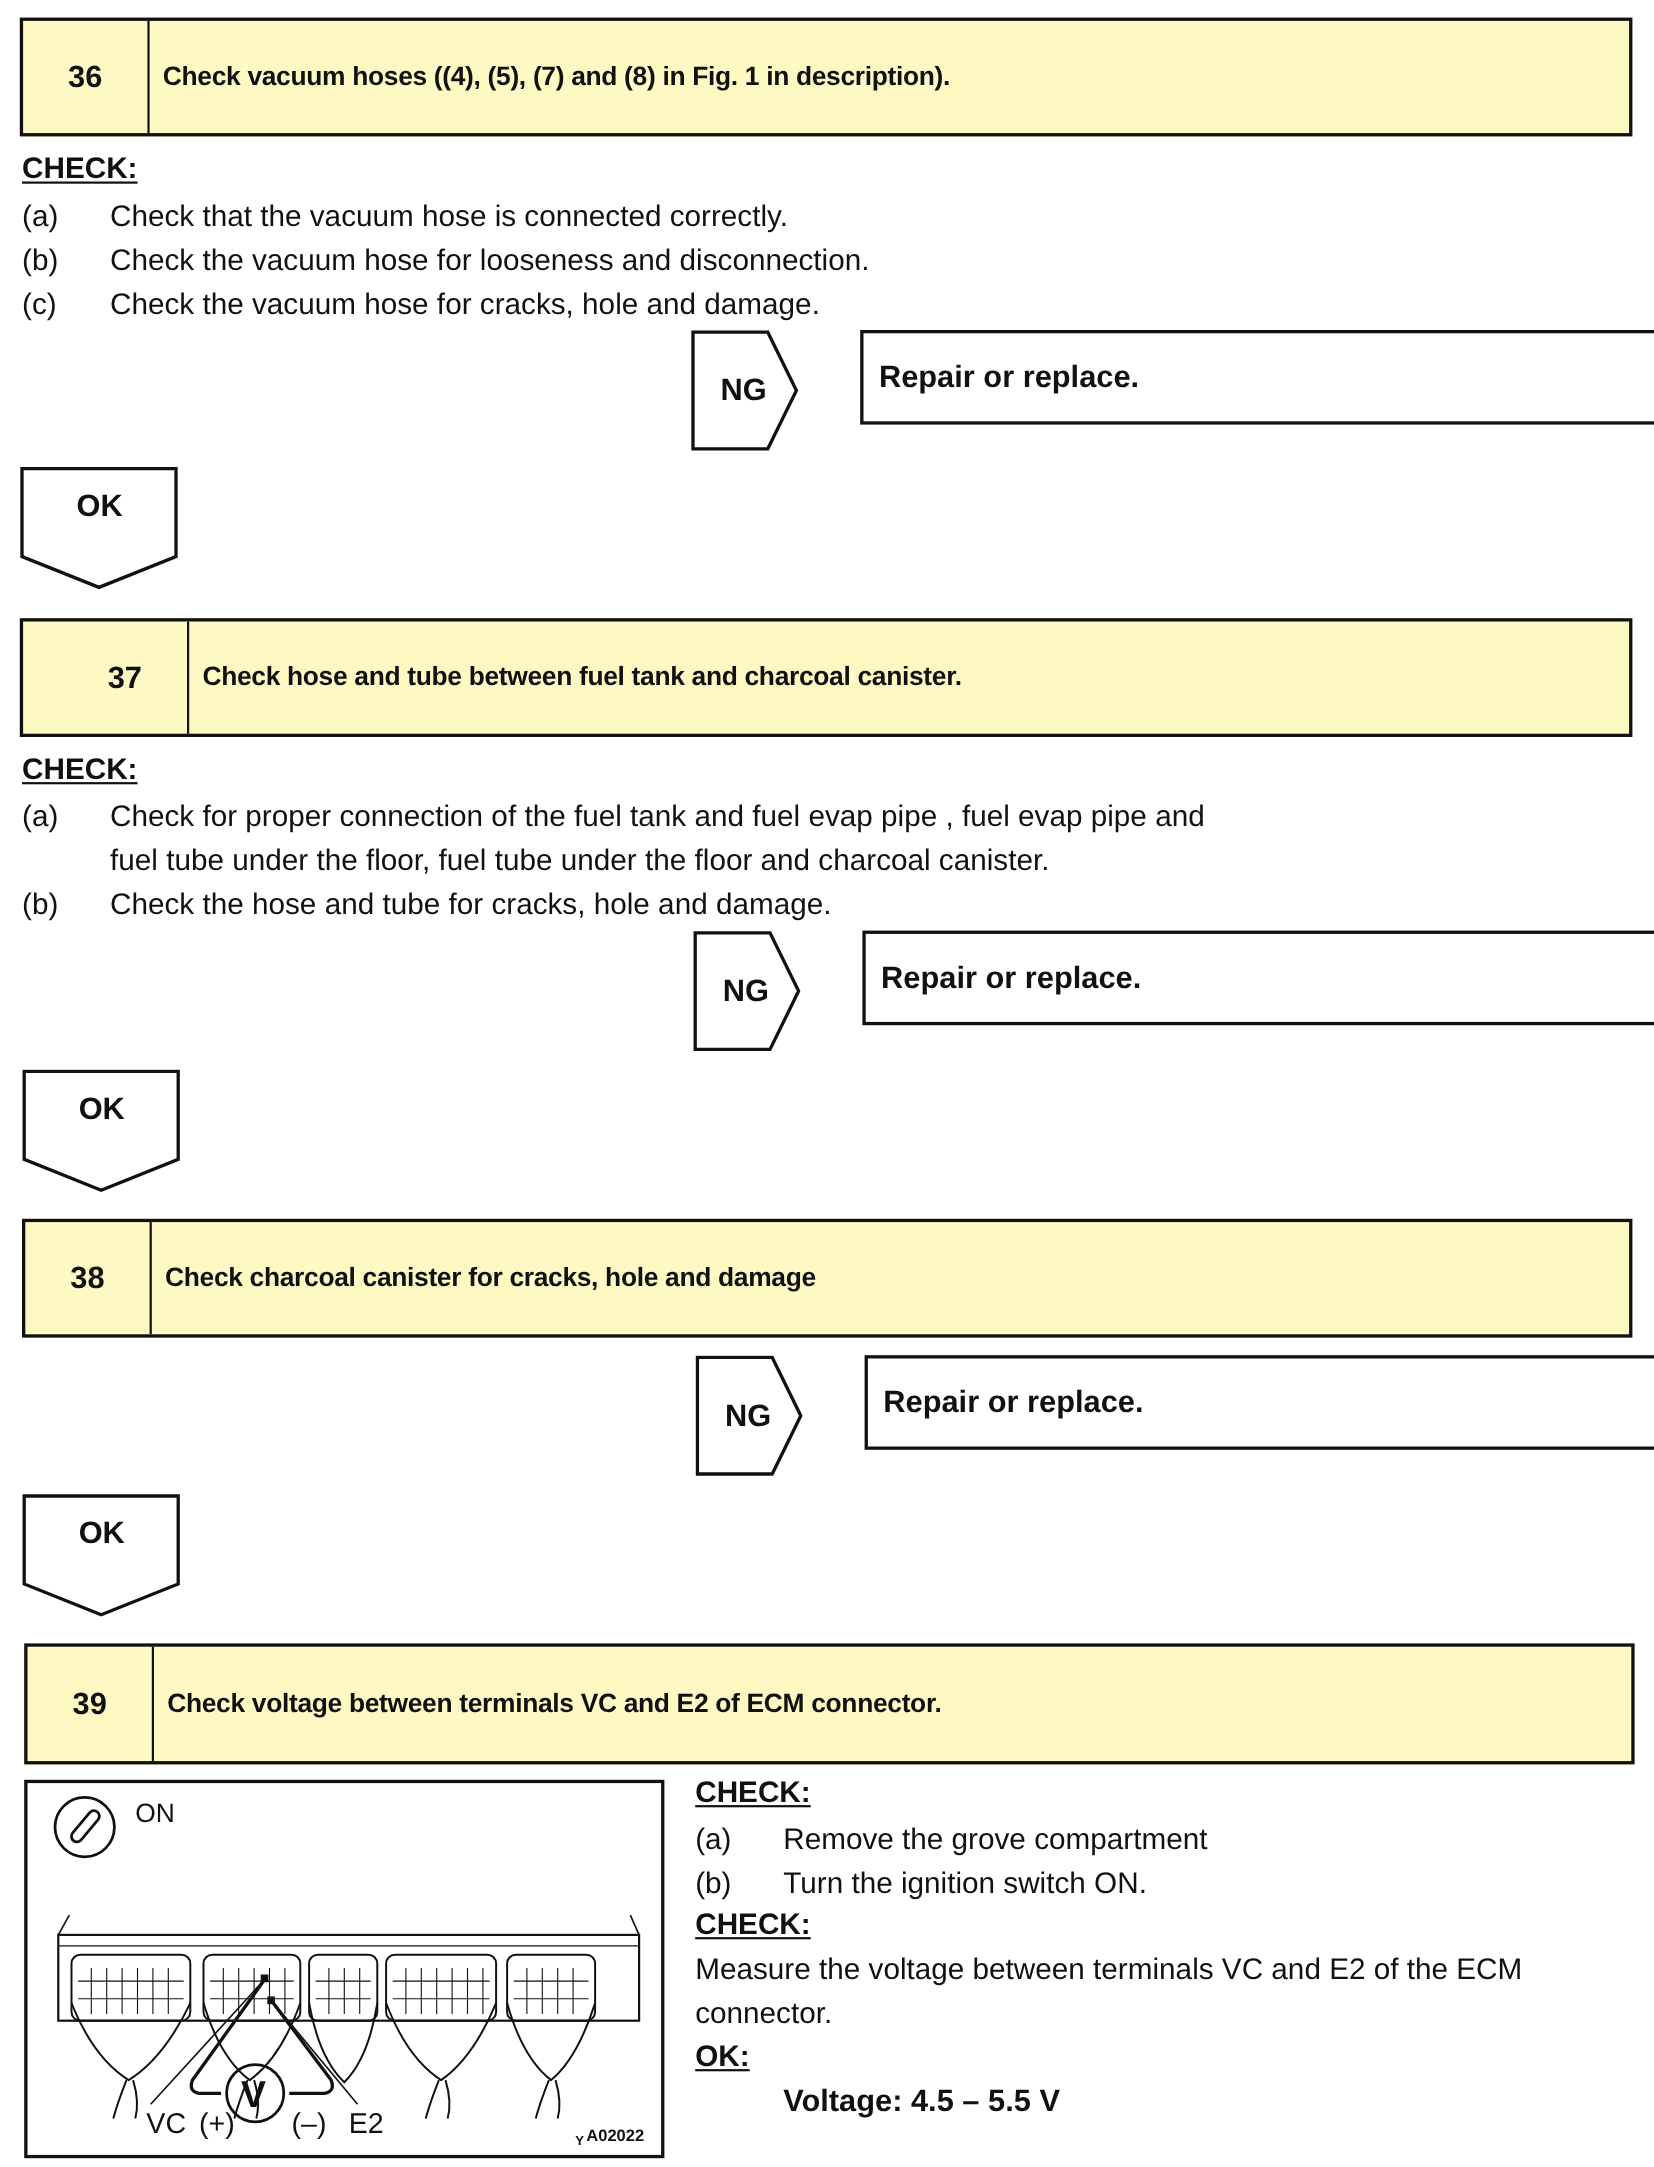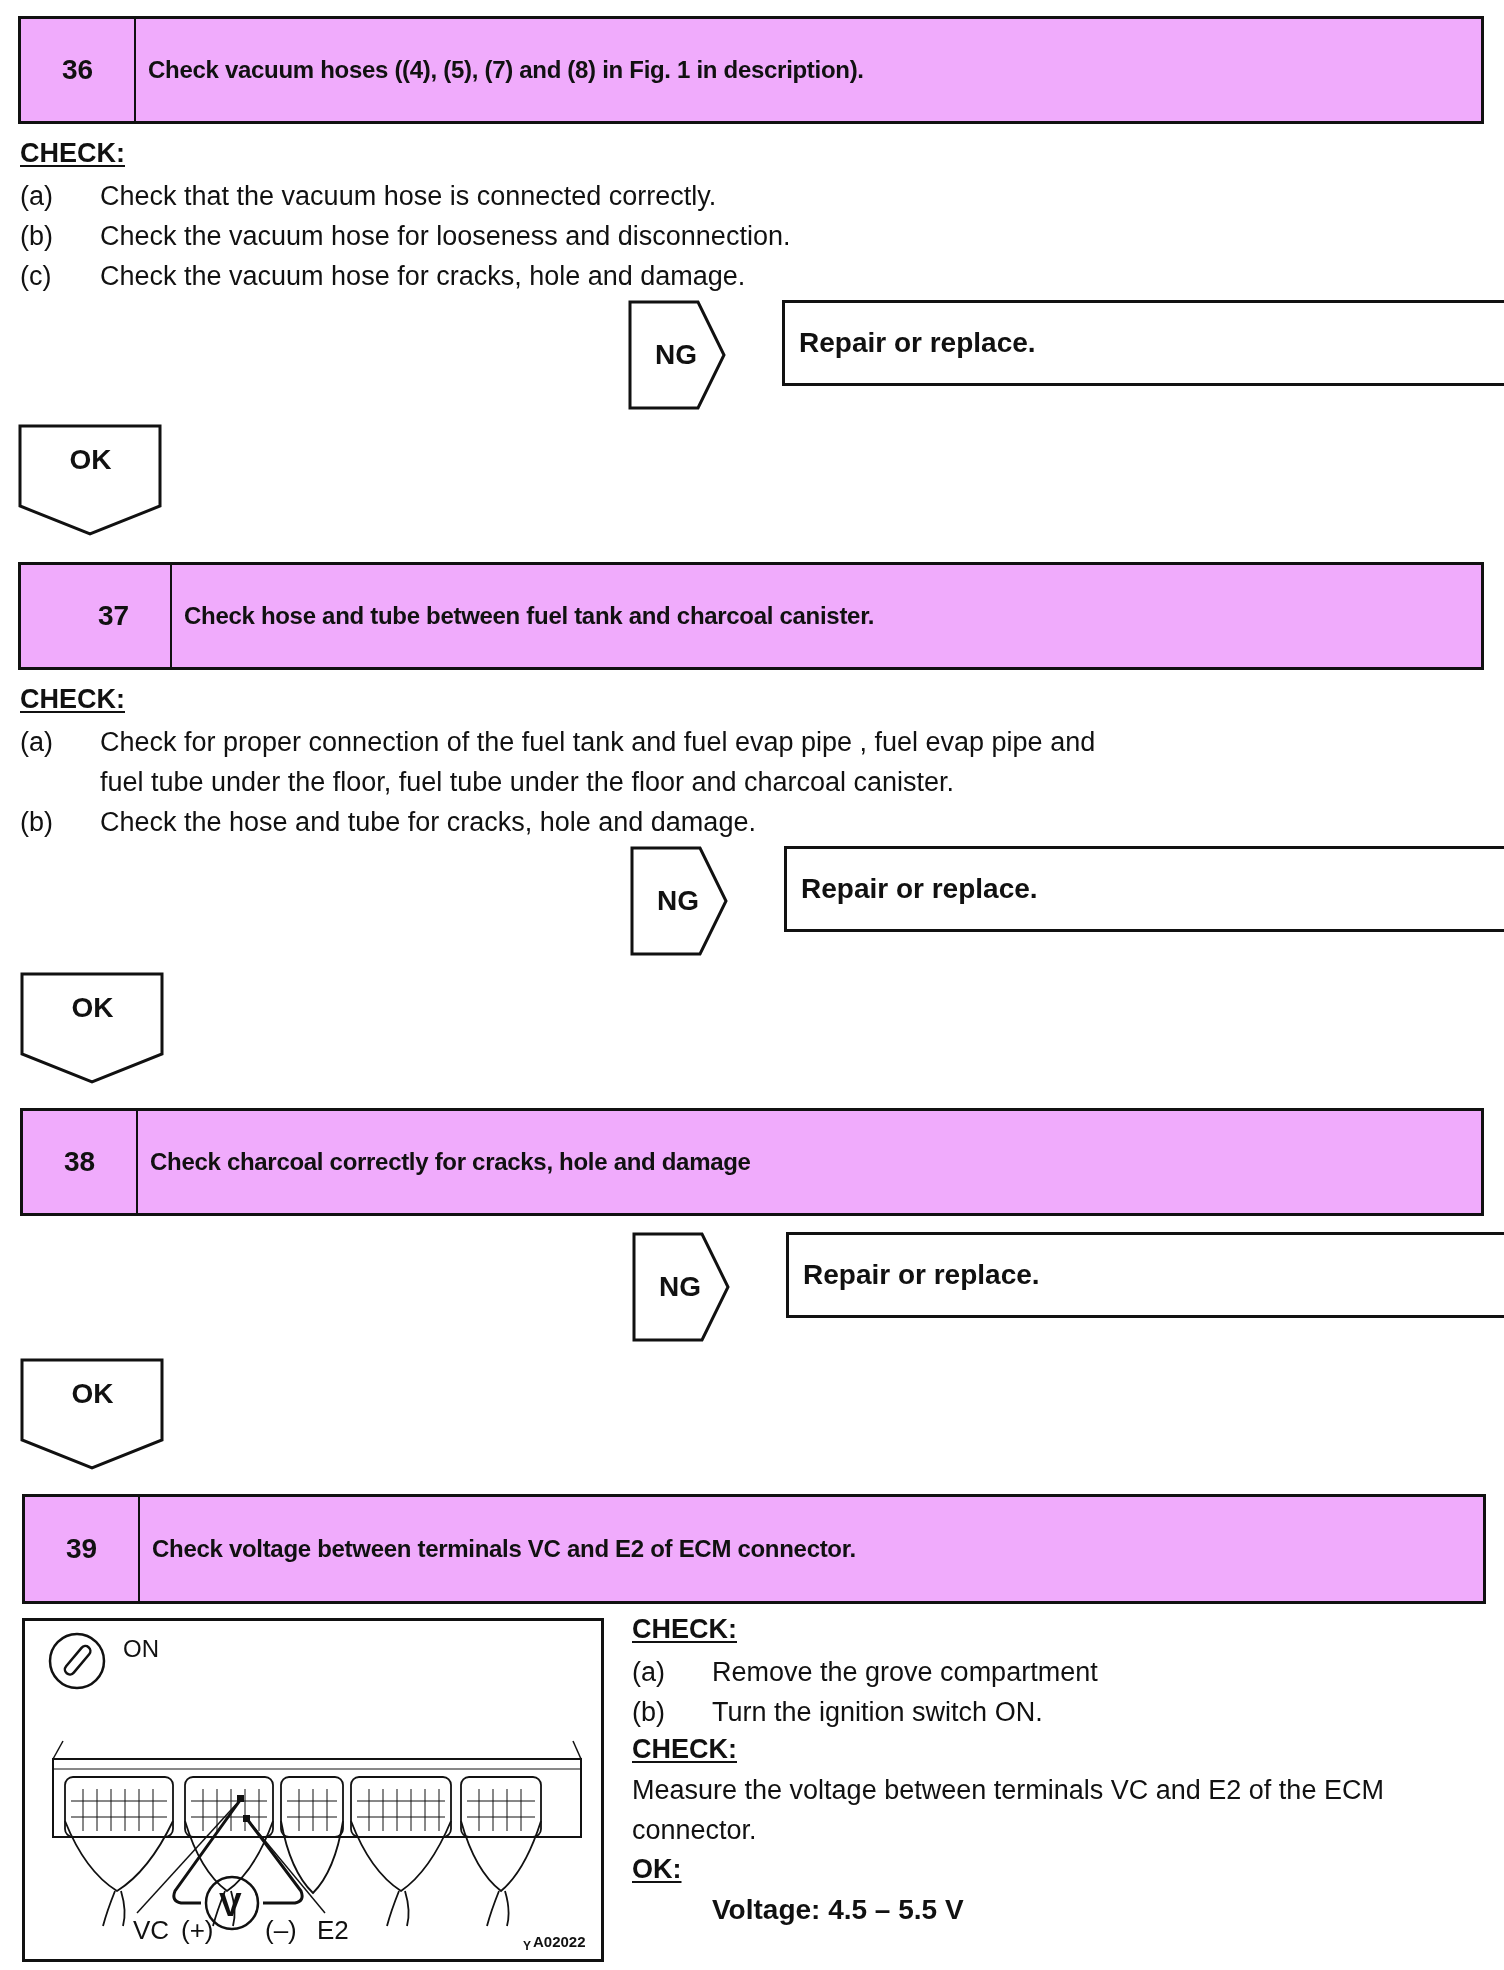--- a/index.html
+++ b/index.html
@@ -2,21 +2,21 @@
 <html><head>
 <meta charset="utf-8">
 <style>
   html, body { margin: 0; padding: 0; background: #ffffff; }
   body {
     width: 1504px; height: 1970px; position: relative; overflow: hidden;
     font-family: "Liberation Sans", sans-serif; color: #111111;
   }
   .step-box {
     position: absolute; border: 3px solid #111; box-sizing: border-box;
-    display: flex; align-items: center; background: #f0abfc;
+    display: flex; align-items: center; background: #fef9c3;
   }
   .step-num {
     width: 115px; height: 100%; border-right: 2px solid #111;
     display: flex; align-items: center; justify-content: center;
     font-weight: bold; font-size: 28px; box-sizing: border-box;
   }
   .step-title {
     padding-left: 12px; font-weight: bold; font-size: 24px; letter-spacing: -0.3px;
   }
   .check-label {
@@ -112,21 +112,21 @@
 </div>
 <div class="ok-wrap" style="left:20px; top:972px;">
   <svg width="145" height="115">
     <polygon points="2,2 142,2 142,82 72,110 2,82" fill="none" stroke="#111" stroke-width="3"></polygon>
   </svg>
   <div class="ok-label">OK</div>
 </div>
 
 <div class="step-box" style="left:20px; top:1108px; width:1464px; height:108px;">
   <div class="step-num">38</div>
-  <div class="step-title">Check charcoal correctly for cracks, hole and damage</div>
+  <div class="step-title">Check charcoal canister for cracks, hole and damage</div>
 </div>
 <div class="ng-wrap" style="left:632px; top:1232px; width:852px;">
   <svg width="110" height="110">
     <polygon points="2,2 70,2 96,55 70,108 2,108" fill="none" stroke="#111" stroke-width="3"></polygon>
   </svg>
   <div class="ng-label" style="width:96px;">NG</div>
   <div class="ng-action" style="left:130px; width:722px;">Repair or replace.</div>
 </div>
 <div class="ok-wrap" style="left:20px; top:1358px;">
   <svg width="145" height="115">

